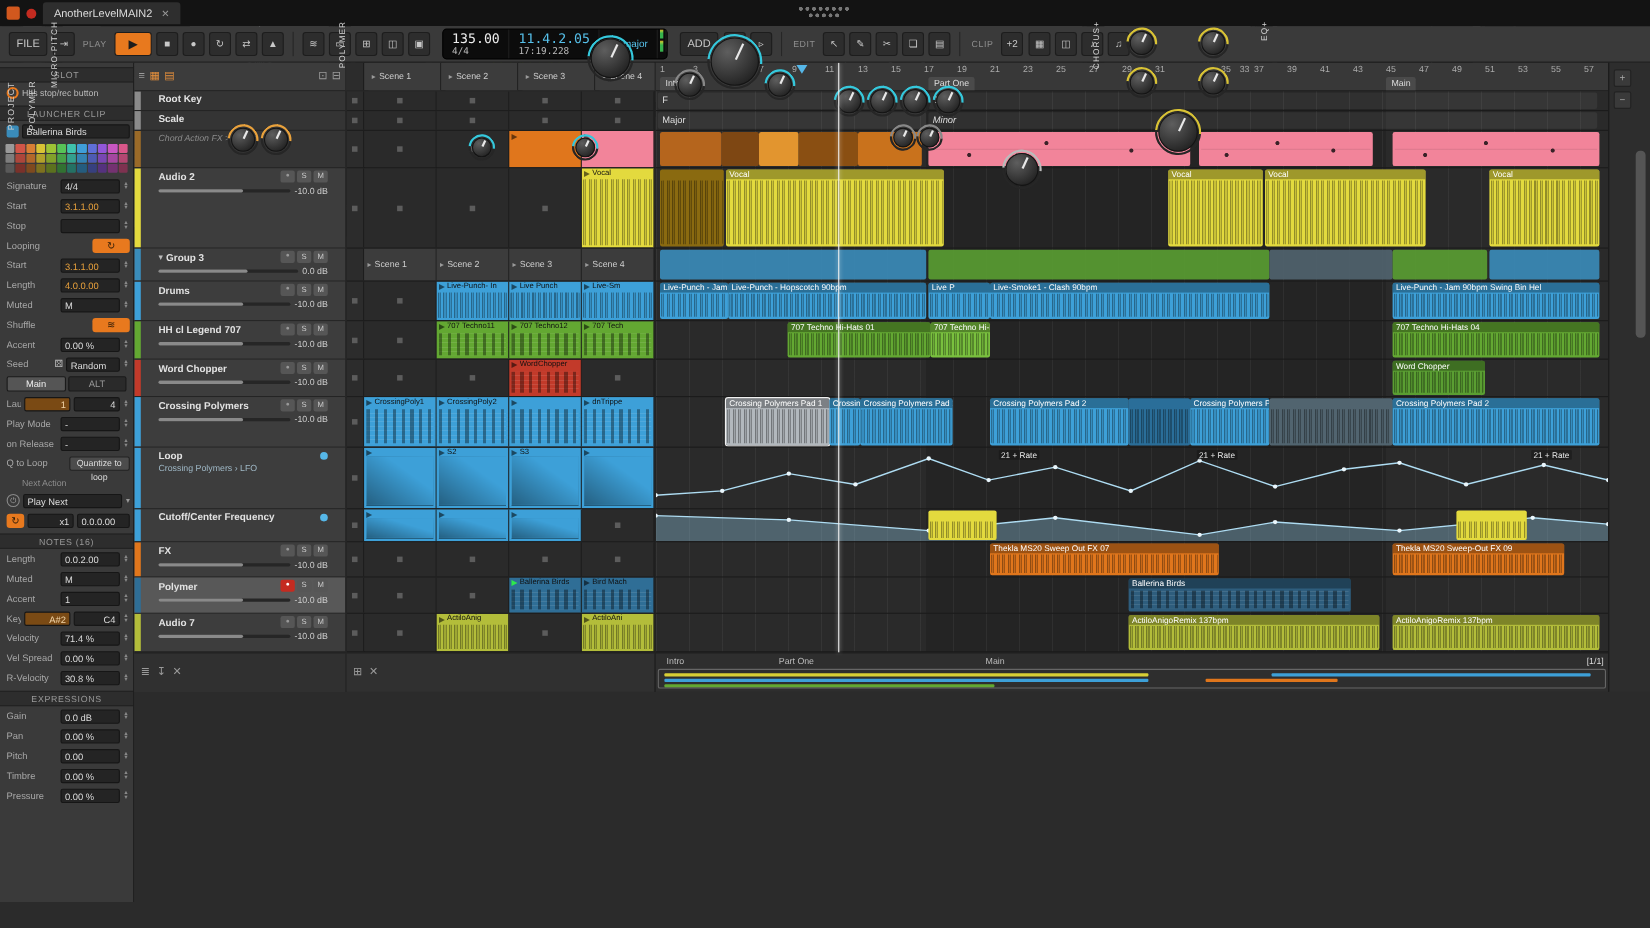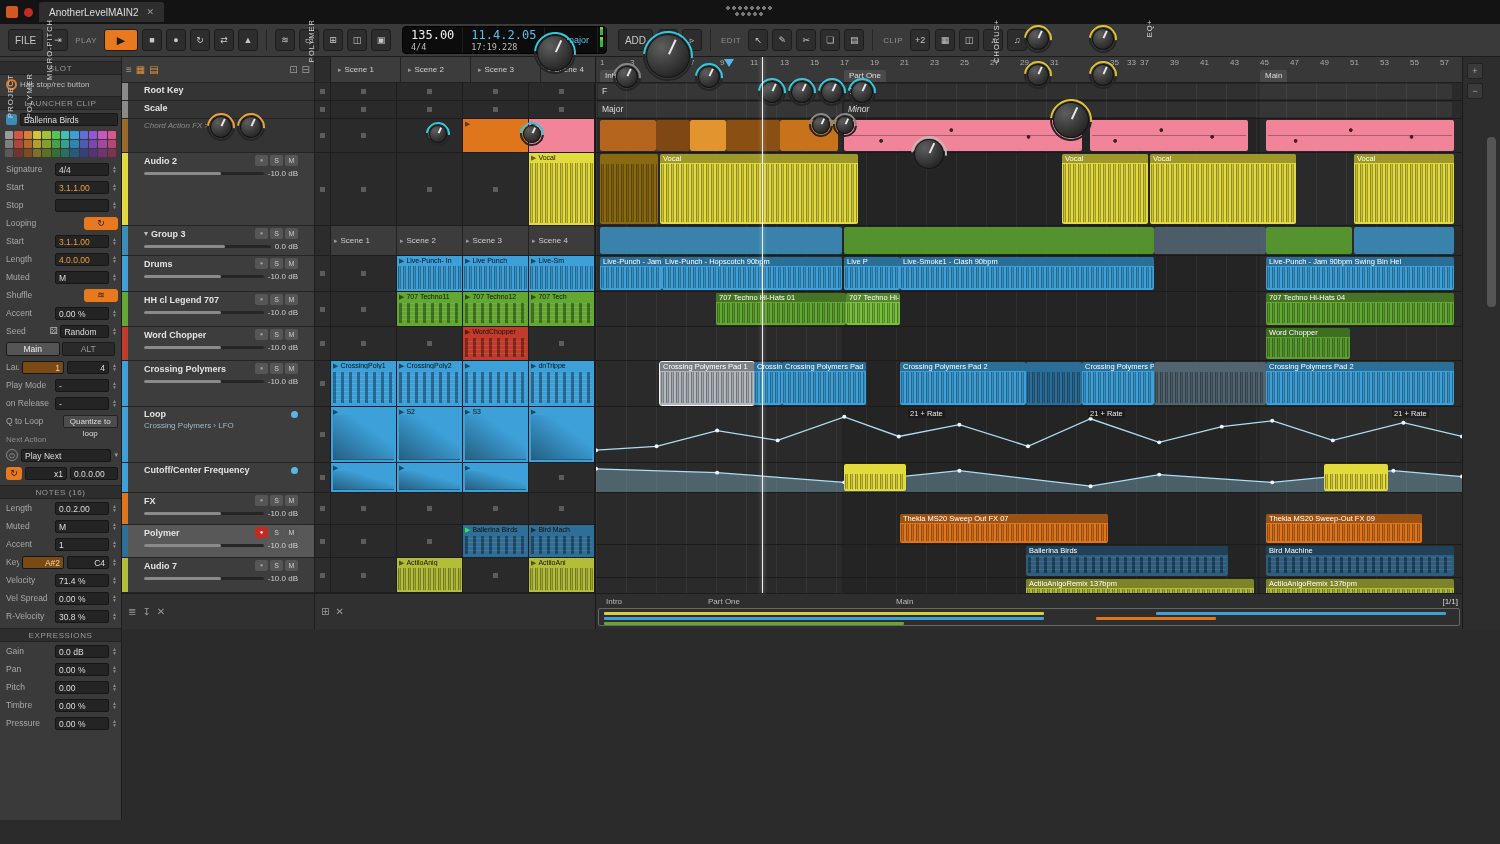--- a/index.html
+++ b/index.html
@@ -38,21 +38,21 @@
 #rightrail{left:1462px;top:57px;width:38px;height:572px;background:#2d2d2d;border-left:1px solid #1a1a1a}
 #devices{left:122px;top:629px;width:1378px;height:191px;background:#3f3f3f;border-top:1px solid #191919;display:flex;padding:3px 2px}
 #statusbar{left:0;top:820px;width:1500px;height:24px;background:#1d1d1d;display:flex;align-items:center;gap:8px;padding:0 8px}
 .phead{position:absolute;left:0;top:0;right:0;height:26px;background:#3c3c3c;border-bottom:1px solid #222;display:flex;align-items:center;gap:4px;padding:0 4px}
 .pcontent{position:absolute;left:0;top:26px;right:0;height:510px;overflow:hidden}
 .pfoot{position:absolute;left:0;bottom:0;right:0;height:36px;background:#303030;border-top:1px solid #1f1f1f;display:flex;align-items:center;gap:6px;padding:0 6px}
 .mini-ic{color:#9a9a9a;font-size:10px}
 .mini-ic.on{color:#e8913c}
 
 .hdr{height:14px;line-height:14px;background:#2d2d2d;border-top:1px solid #222;border-bottom:1px solid #222;color:#9a9a9a;text-align:center;font-size:8px;letter-spacing:.6px;margin-top:3px}
-.subhdr{height:13px;line-height:13px;color:#8d8d8d;font-size:8px;padding-left:6px;margin-top:3px}
+.subhdr{height:13px;line-height:13px;color:#8d8d8d;font-size:8px;padding-left:20px;margin-top:3px}
 .irow{display:flex;align-items:center;height:18px;padding:0 3px 0 6px;gap:3px}
 .ilabel{flex:1;color:#a8a8a8;font-size:8.5px;white-space:nowrap;overflow:hidden}
 .val{background:#242424;border:1px solid #161616;border-radius:2px;min-width:42px;height:13px;line-height:12px;text-align:right;padding:0 3px;color:#ddd;font-size:8.5px;white-space:nowrap;overflow:hidden}
 .val.grow{flex:1;text-align:left}
 .val.acc{color:#e8a13c}
 .val.acc2{background:#7a4a14;color:#f2d5a8}
 .stp{display:flex;flex-direction:column;font-size:5px;line-height:4px;color:#8a8a8a;width:6px}
 .pill{background:#e8791e;color:#2b1a08;border-radius:3px;min-width:34px;height:13px;line-height:13px;text-align:center;font-size:9px}
 .pill.sm{min-width:16px}
 .wbtn{flex:1;background:#4c4c4c;border:1px solid #222;border-radius:2px;height:13px;line-height:12px;text-align:center;color:#ddd;font-size:8px}
@@ -1205,34 +1205,31 @@
             <circle cx="360" cy="8" r="2" fill="#eaf6fc"></circle>
             <circle cx="490" cy="24" r="2" fill="#eaf6fc"></circle>
             <circle cx="558" cy="12" r="2" fill="#eaf6fc"></circle>
             <circle cx="670" cy="20" r="2" fill="#eaf6fc"></circle>
             <circle cx="790" cy="8" r="2" fill="#eaf6fc"></circle>
             <circle cx="858" cy="14" r="2" fill="#eaf6fc"></circle>
           </svg>
           <div class="aclip wv" style="left: 248px; width: 62px; background: rgb(227, 218, 62);"></div>
           <div class="aclip wv" style="left: 728px; width: 64px; background: rgb(227, 218, 62);"></div>
         </div>
-        <div class="lane" style="height: 32px; margin-top: 20px;">
+        <div class="lane" style="height: 32px;">
           <div class="aclip wv" style="left: 304px; width: 208px; background: rgb(224, 118, 28);">
             <span class="clab2">Thekla MS20 Sweep Out FX 07</span>
           </div>
           <div class="aclip wv" style="left: 670px; width: 156px; background: rgb(224, 118, 28);">
             <span class="clab2">Thekla MS20 Sweep-Out FX 09</span>
           </div>
         </div>
         <div class="lane" style="height: 33px;">
           <div class="aclip nt" style="left: 430px; width: 202px; background: rgb(46, 93, 125);">
             <span class="clab2">Ballerina Birds</span>
-          </div>
-          <div class="aclip nt" style="left: 670px; width: 188px; background: rgb(46, 93, 125);">
-            <span class="clab2">Bird Machine</span>
           </div>
         </div>
         <div class="lane" style="height: 35px;">
           <div class="aclip wv" style="left: 430px; width: 228px; background: rgb(179, 189, 58);">
             <span class="clab2">ActiloAnigoRemix 137bpm</span>
           </div>
           <div class="aclip wv" style="left: 670px; width: 188px; background: rgb(179, 189, 58);">
             <span class="clab2">ActiloAnigoRemix 137bpm</span>
           </div>
         </div>

